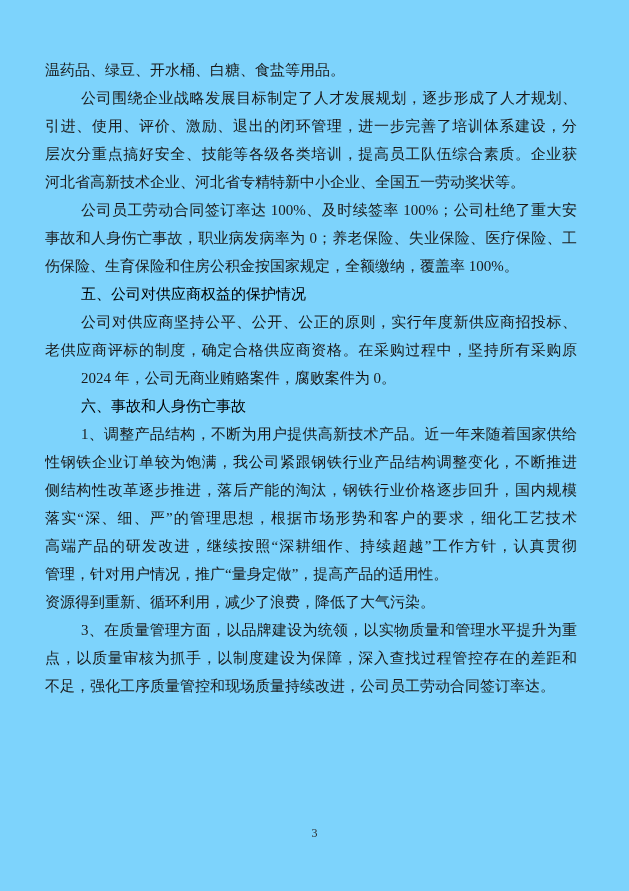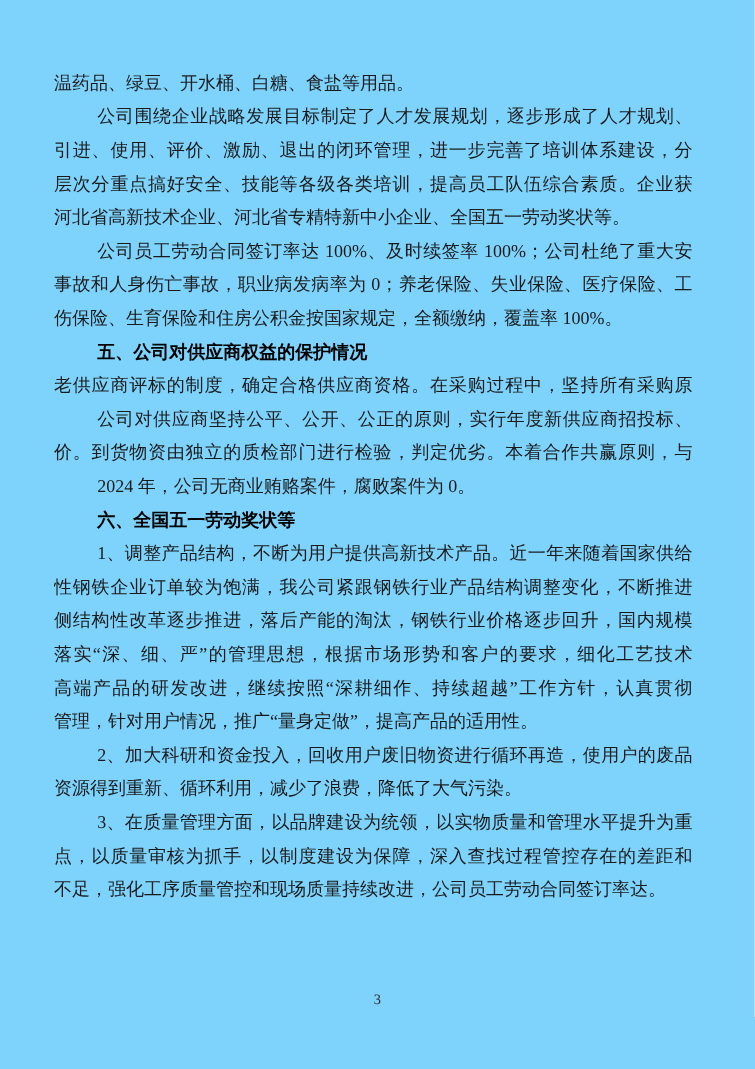--- a/index.html
+++ b/index.html
@@ -30,21 +30,21 @@
   }
   .line.justify {
     text-align: justify;
     text-align-last: justify;
     text-justify: inter-character;
   }
   .line.indent {
     text-indent: 36px;
   }
   .line.bold {
-    font-weight: 700;
+    font-weight: 400;
     color: #000000;
   }
   .footer {
     position: absolute;
     top: 826px;
     left: 0;
     width: 629px;
     text-align: center;
     font-size: 12px;
     color: #2a2a2a;
@@ -58,31 +58,29 @@
   <div class="content" id="doc-content">
       <div class="line">温药品、绿豆、开水桶、白糖、食盐等用品。</div>
       <div class="line indent justify">公司围绕企业战略发展目标制定了人才发展规划，逐步形成了人才规划、</div>
       <div class="line justify">引进、使用、评价、激励、退出的闭环管理，进一步完善了培训体系建设，分</div>
       <div class="line justify">层次分重点搞好安全、技能等各级各类培训，提高员工队伍综合素质。企业获</div>
       <div class="line">河北省高新技术企业、河北省专精特新中小企业、全国五一劳动奖状等。</div>
       <div class="line indent justify">公司员工劳动合同签订率达 100%、及时续签率 100%；公司杜绝了重大安全</div>
       <div class="line justify">事故和人身伤亡事故，职业病发病率为 0；养老保险、失业保险、医疗保险、工</div>
       <div class="line">伤保险、生育保险和住房公积金按国家规定，全额缴纳，覆盖率 100%。</div>
       <div class="line indent bold">五、公司对供应商权益的保护情况</div>
+      <div class="line indent justify">公司对供应商坚持公平、公开、公正的原则，实行年度新供应商招投标、</div>
       <div class="line justify">老供应商评标的制度，确定合格供应商资格。在采购过程中，坚持所有采购原</div>
-      <div class="line indent justify">公司对供应商坚持公平、公开、公正的原则，实行年度新供应商招投标、</div>
-      <div class="line justify">价。到货物资由独立的质检部门进行检验，判定优劣。本着合作共赢原则，与</div>
       <div class="line indent">2024 年，公司无商业贿赂案件，腐败案件为 0。</div>
-      <div class="line indent bold">六、全国五一劳动奖状等</div>
+      <div class="line indent bold">六、事故和人身伤亡事故</div>
       <div class="line indent justify">1、调整产品结构，不断为用户提供高新技术产品。近一年来随着国家供给</div>
       <div class="line justify">性钢铁企业订单较为饱满，我公司紧跟钢铁行业产品结构调整变化，不断推进</div>
       <div class="line justify">侧结构性改革逐步推进，落后产能的淘汰，钢铁行业价格逐步回升，国内规模</div>
       <div class="line justify">落实“深、细、严”的管理思想，根据市场形势和客户的要求，细化工艺技术</div>
       <div class="line justify">高端产品的研发改进，继续按照“深耕细作、持续超越”工作方针，认真贯彻</div>
       <div class="line">管理，针对用户情况，推广“量身定做”，提高产品的适用性。</div>
-      <div class="line indent justify">2、加大科研和资金投入，回收用户废旧物资进行循环再造，使用户的废品</div>
       <div class="line">资源得到重新、循环利用，减少了浪费，降低了大气污染。</div>
       <div class="line indent justify">3、在质量管理方面，以品牌建设为统领，以实物质量和管理水平提升为重</div>
       <div class="line justify">点，以质量审核为抓手，以制度建设为保障，深入查找过程管控存在的差距和</div>
       <div class="line">不足，强化工序质量管控和现场质量持续改进，公司员工劳动合同签订率达。</div>
     </div>
   <div class="footer">3</div>
 </div>
 
 </body></html>

